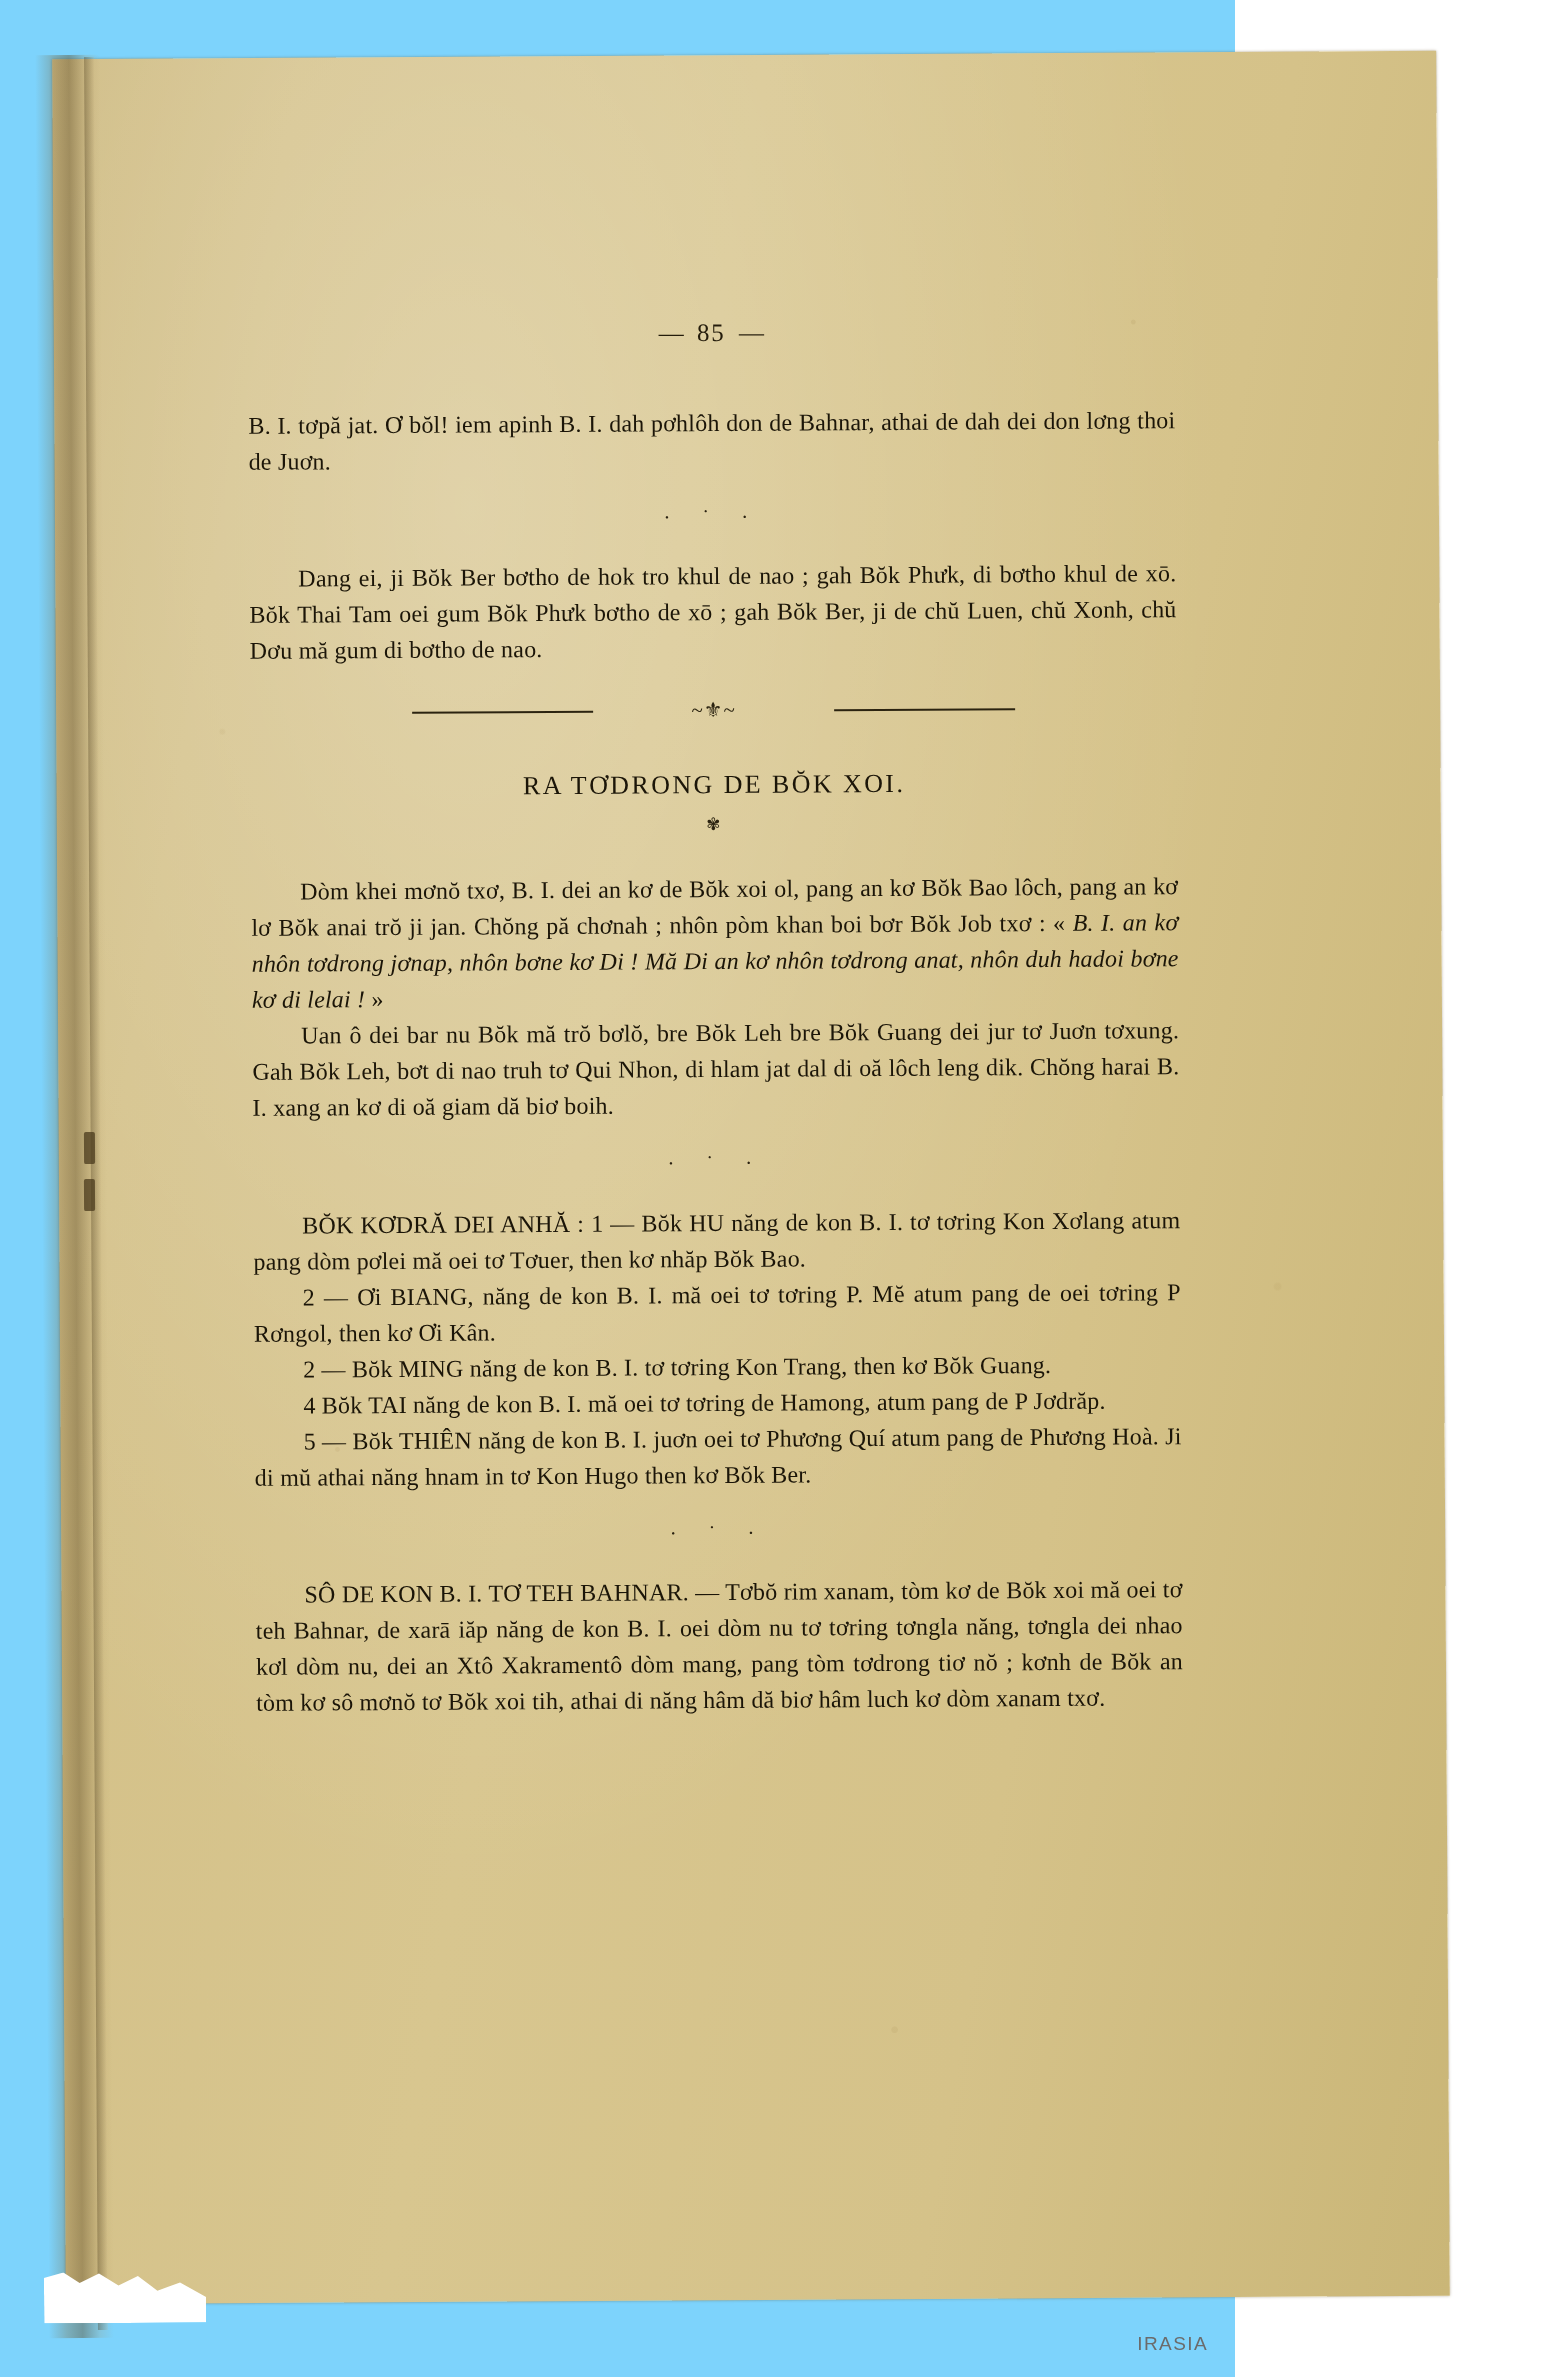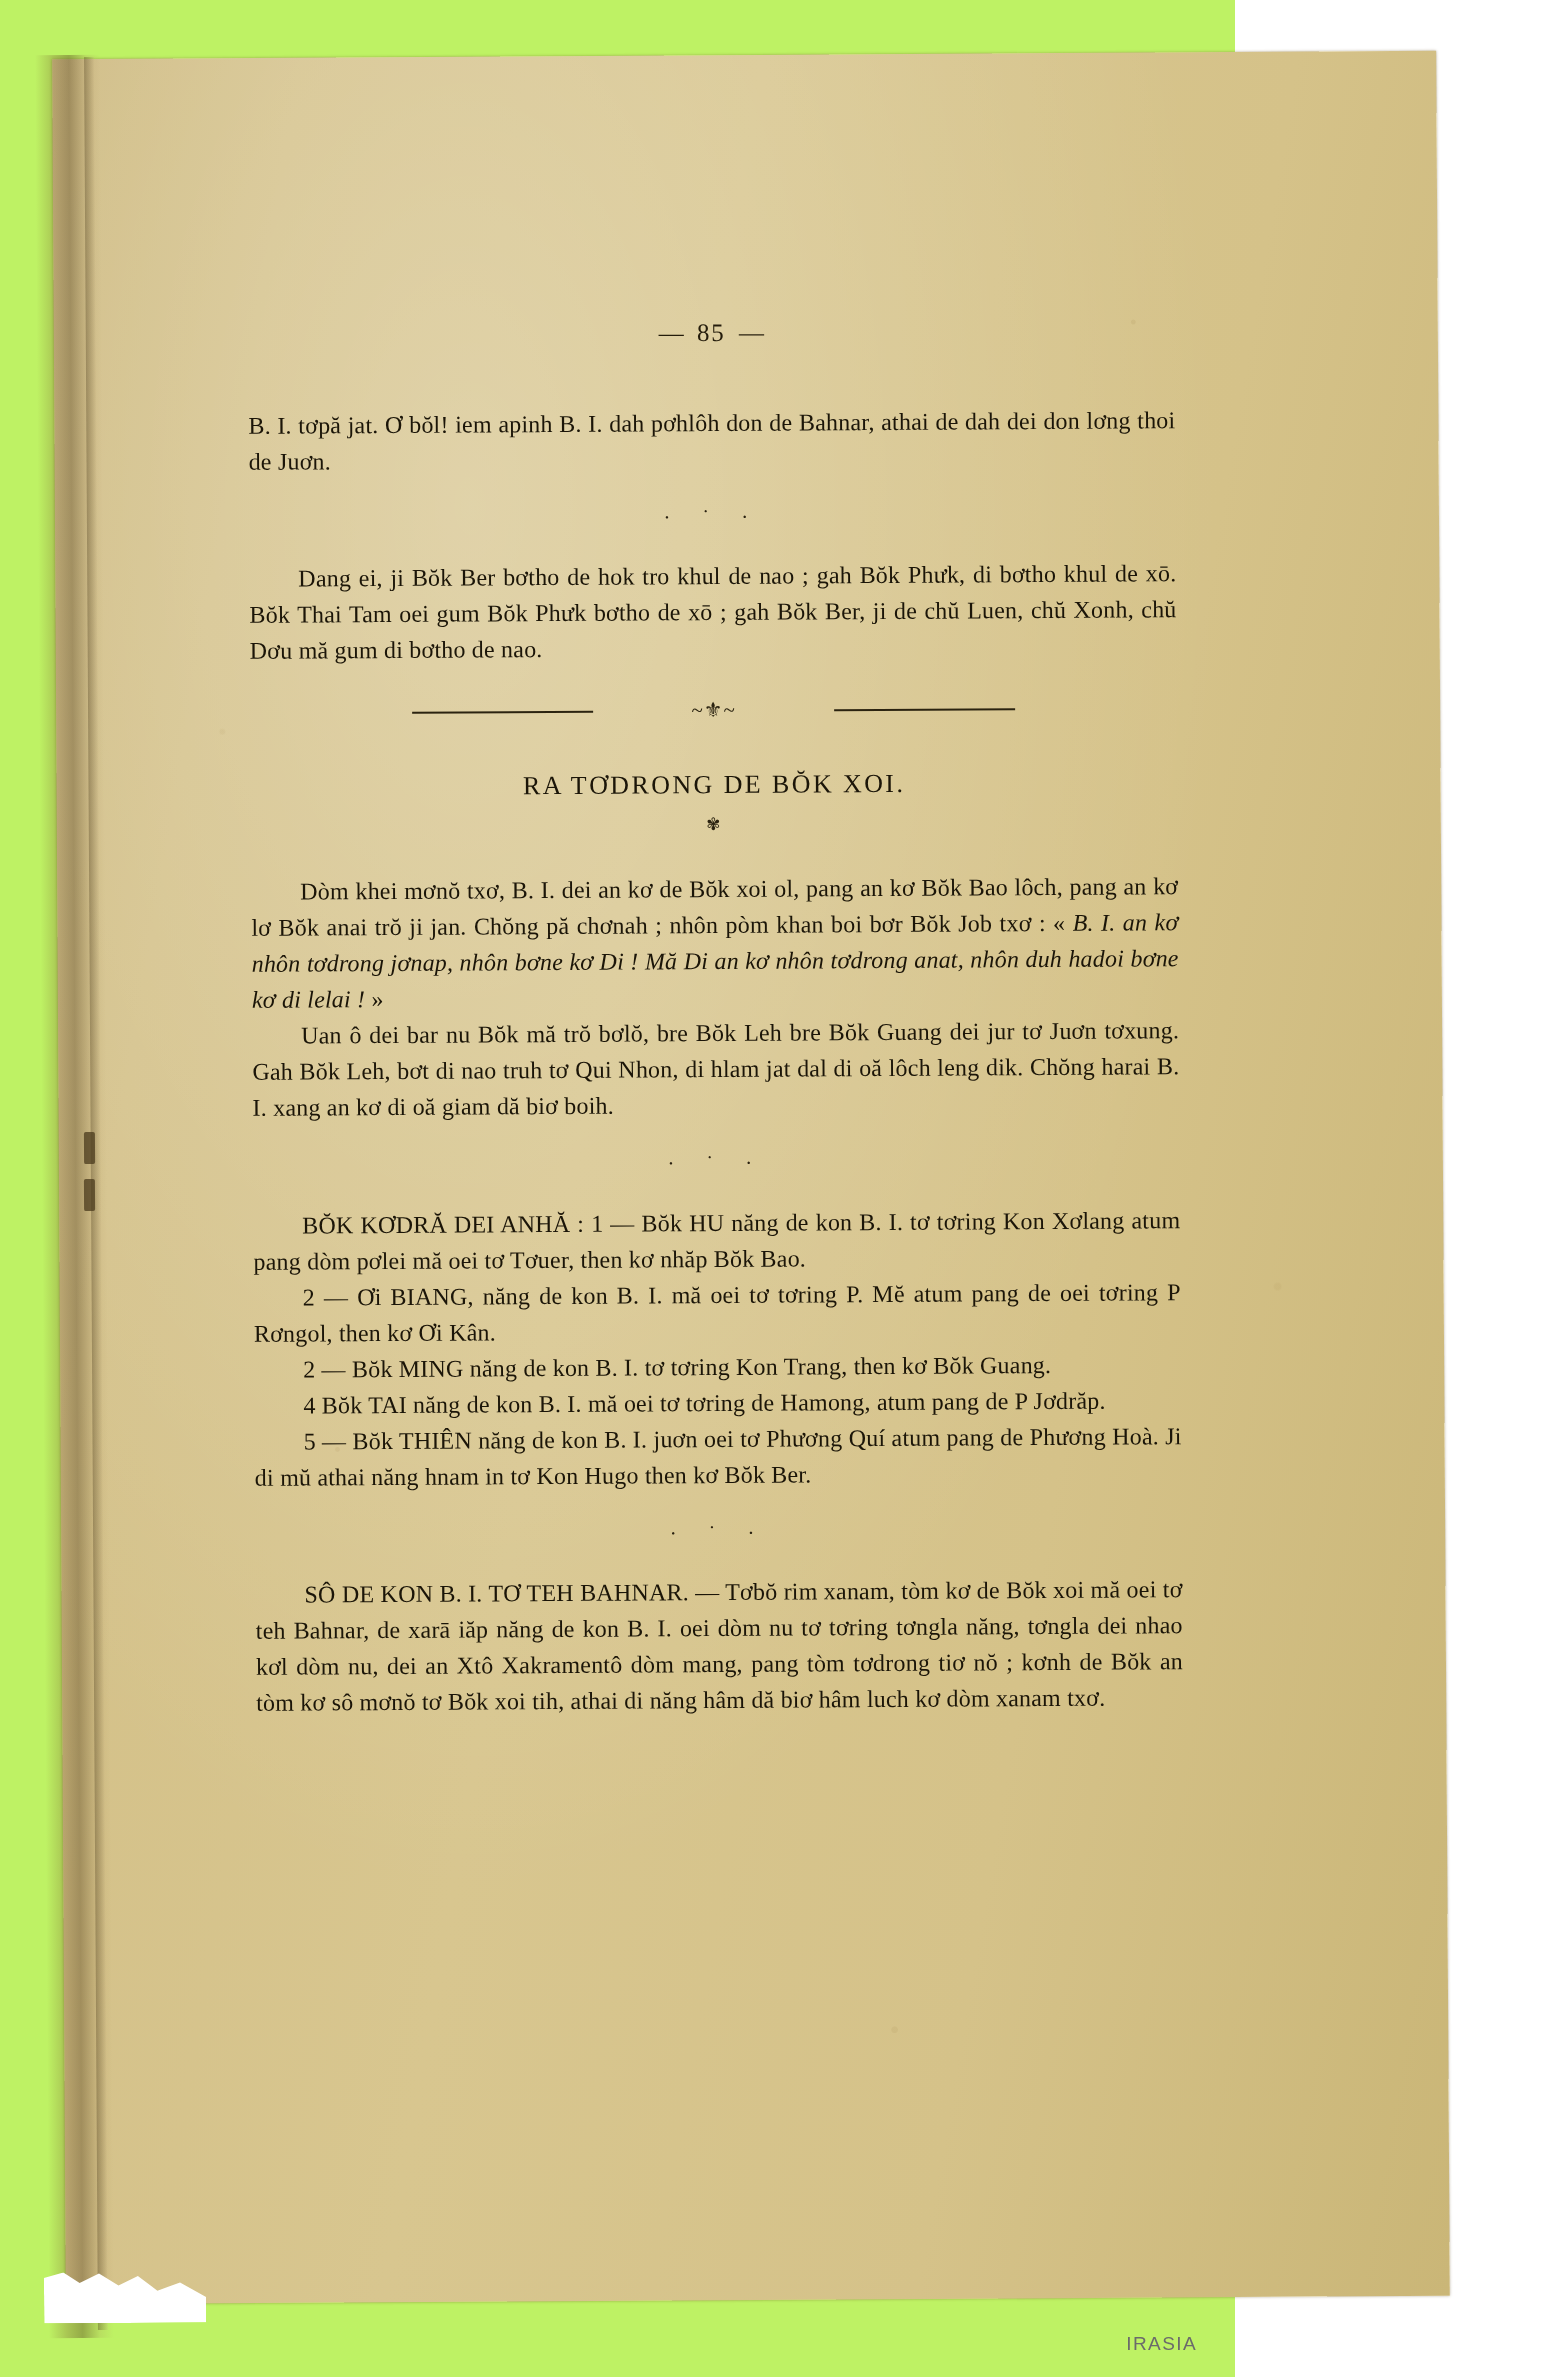--- a/index.html
+++ b/index.html
@@ -14,21 +14,21 @@
     font-family: "Liberation Serif", serif;
     overflow: hidden;
   }
 
   
   #scan {
     position: absolute;
     left: 0; top: 0;
     width: 1235px;
     height: 2378px;
-    background: #bef264;
+    background: #7dd3fc;
   }
 
   
   #leaf {
     position: absolute;
     left: 59px;
     top: 55px;
     width: 1384px;
     height: 2245px;
     background:
@@ -180,21 +180,21 @@
   }
 
   .italic { font-style: italic; }
 
   
   p.entry { text-indent: 49px; margin: 0; text-align: justify; }
 
   
   #watermark {
     position: absolute;
-    right: 38px;
+    right: 27px;
     bottom: 23px;
     font-family: "Liberation Sans", sans-serif;
     font-size: 19px;
     letter-spacing: 1.4px;
     color: #6b6b6b;
   }
 </style>
 </head>
 <body>
 

